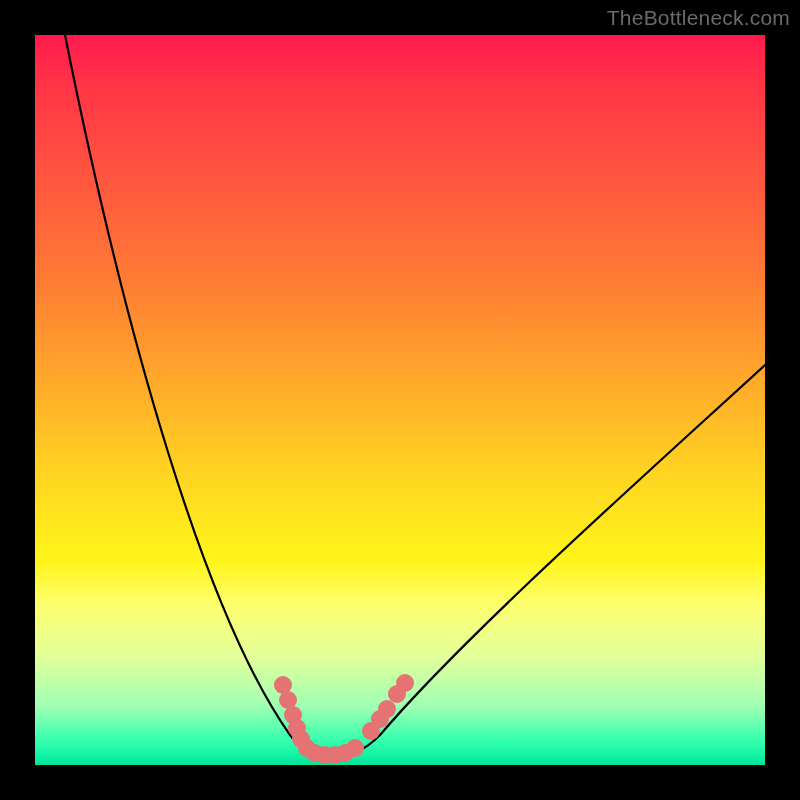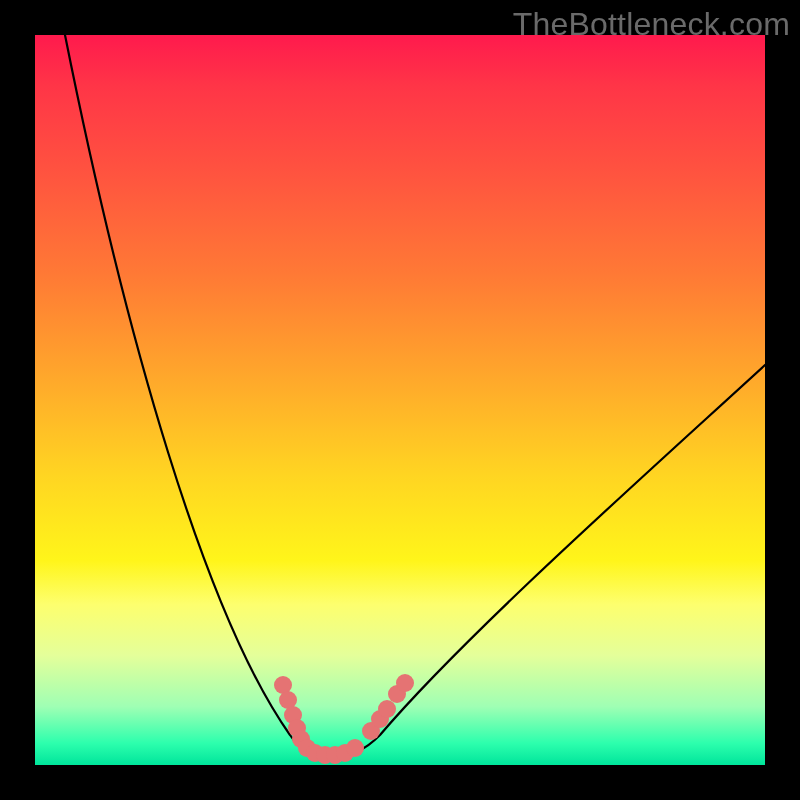--- a/index.html
+++ b/index.html
@@ -39,21 +39,21 @@
       #9fffb4 92%,
       #2dffad 97%,
       #00e59b 100%
     );
   }
   .watermark {
     position: absolute;
     top: 6px;
     right: 10px;
     color: #6a6a6a;
-    font-size: 32px;
+    font-size: 21px;
     font-weight: 400;
     letter-spacing: 0.2px;
   }
   svg.curve {
     position: absolute;
     left: 0;
     top: 0;
     width: 730px;
     height: 730px;
   }

